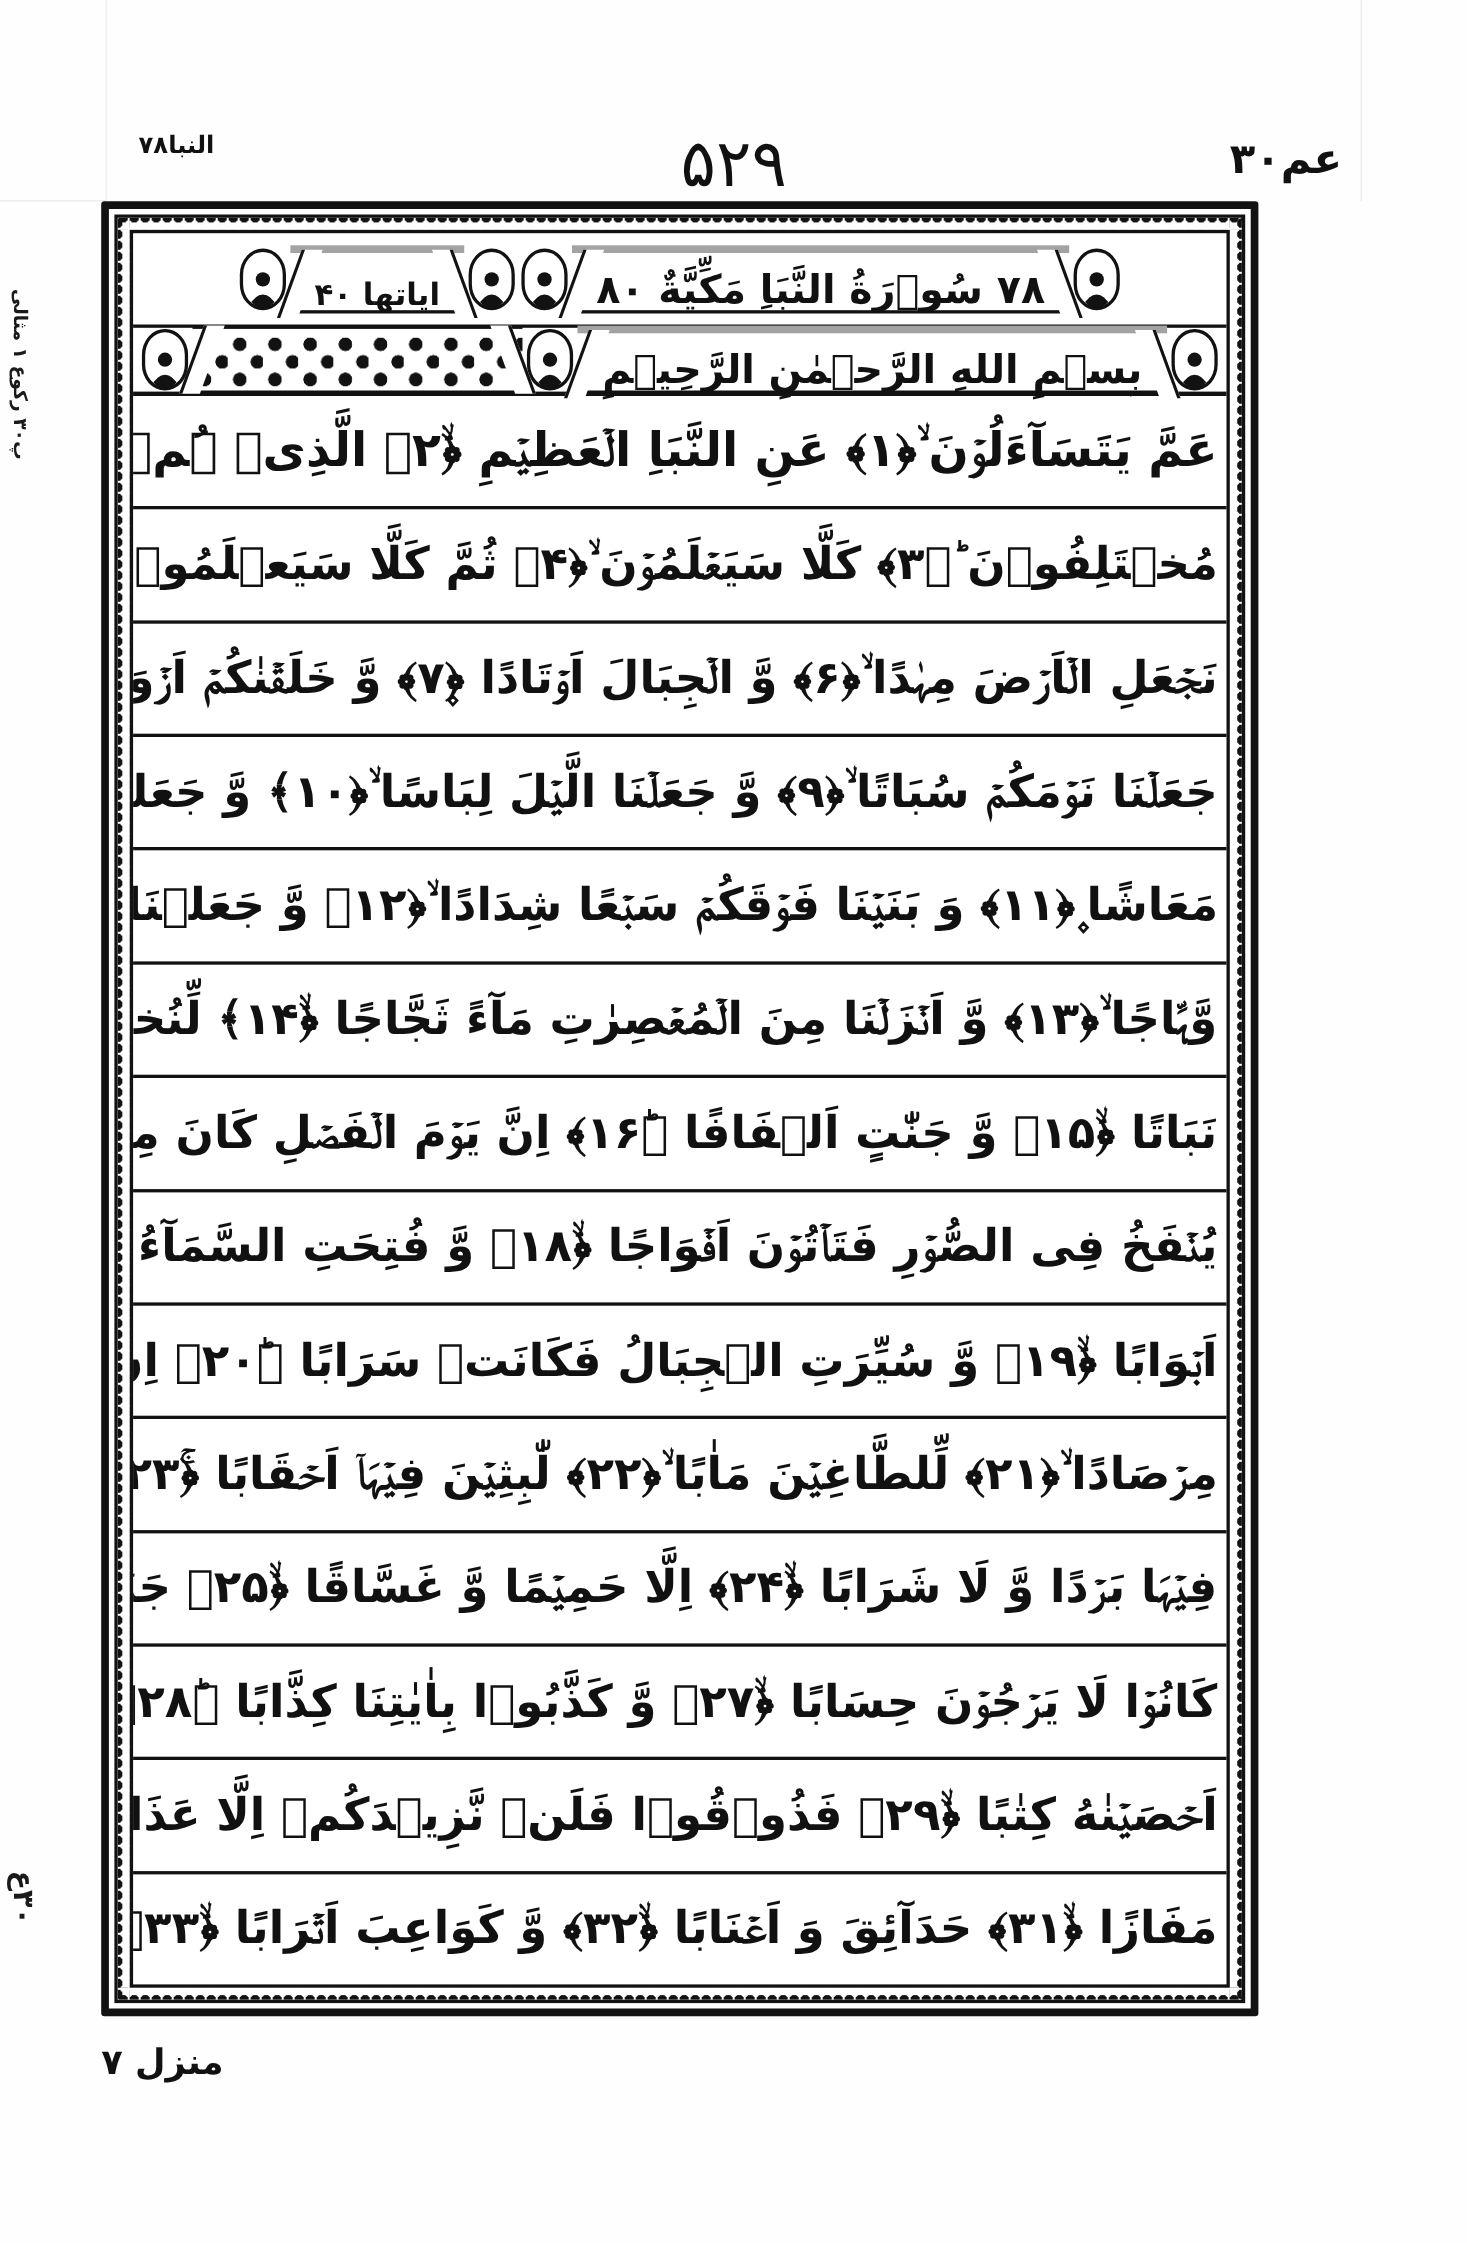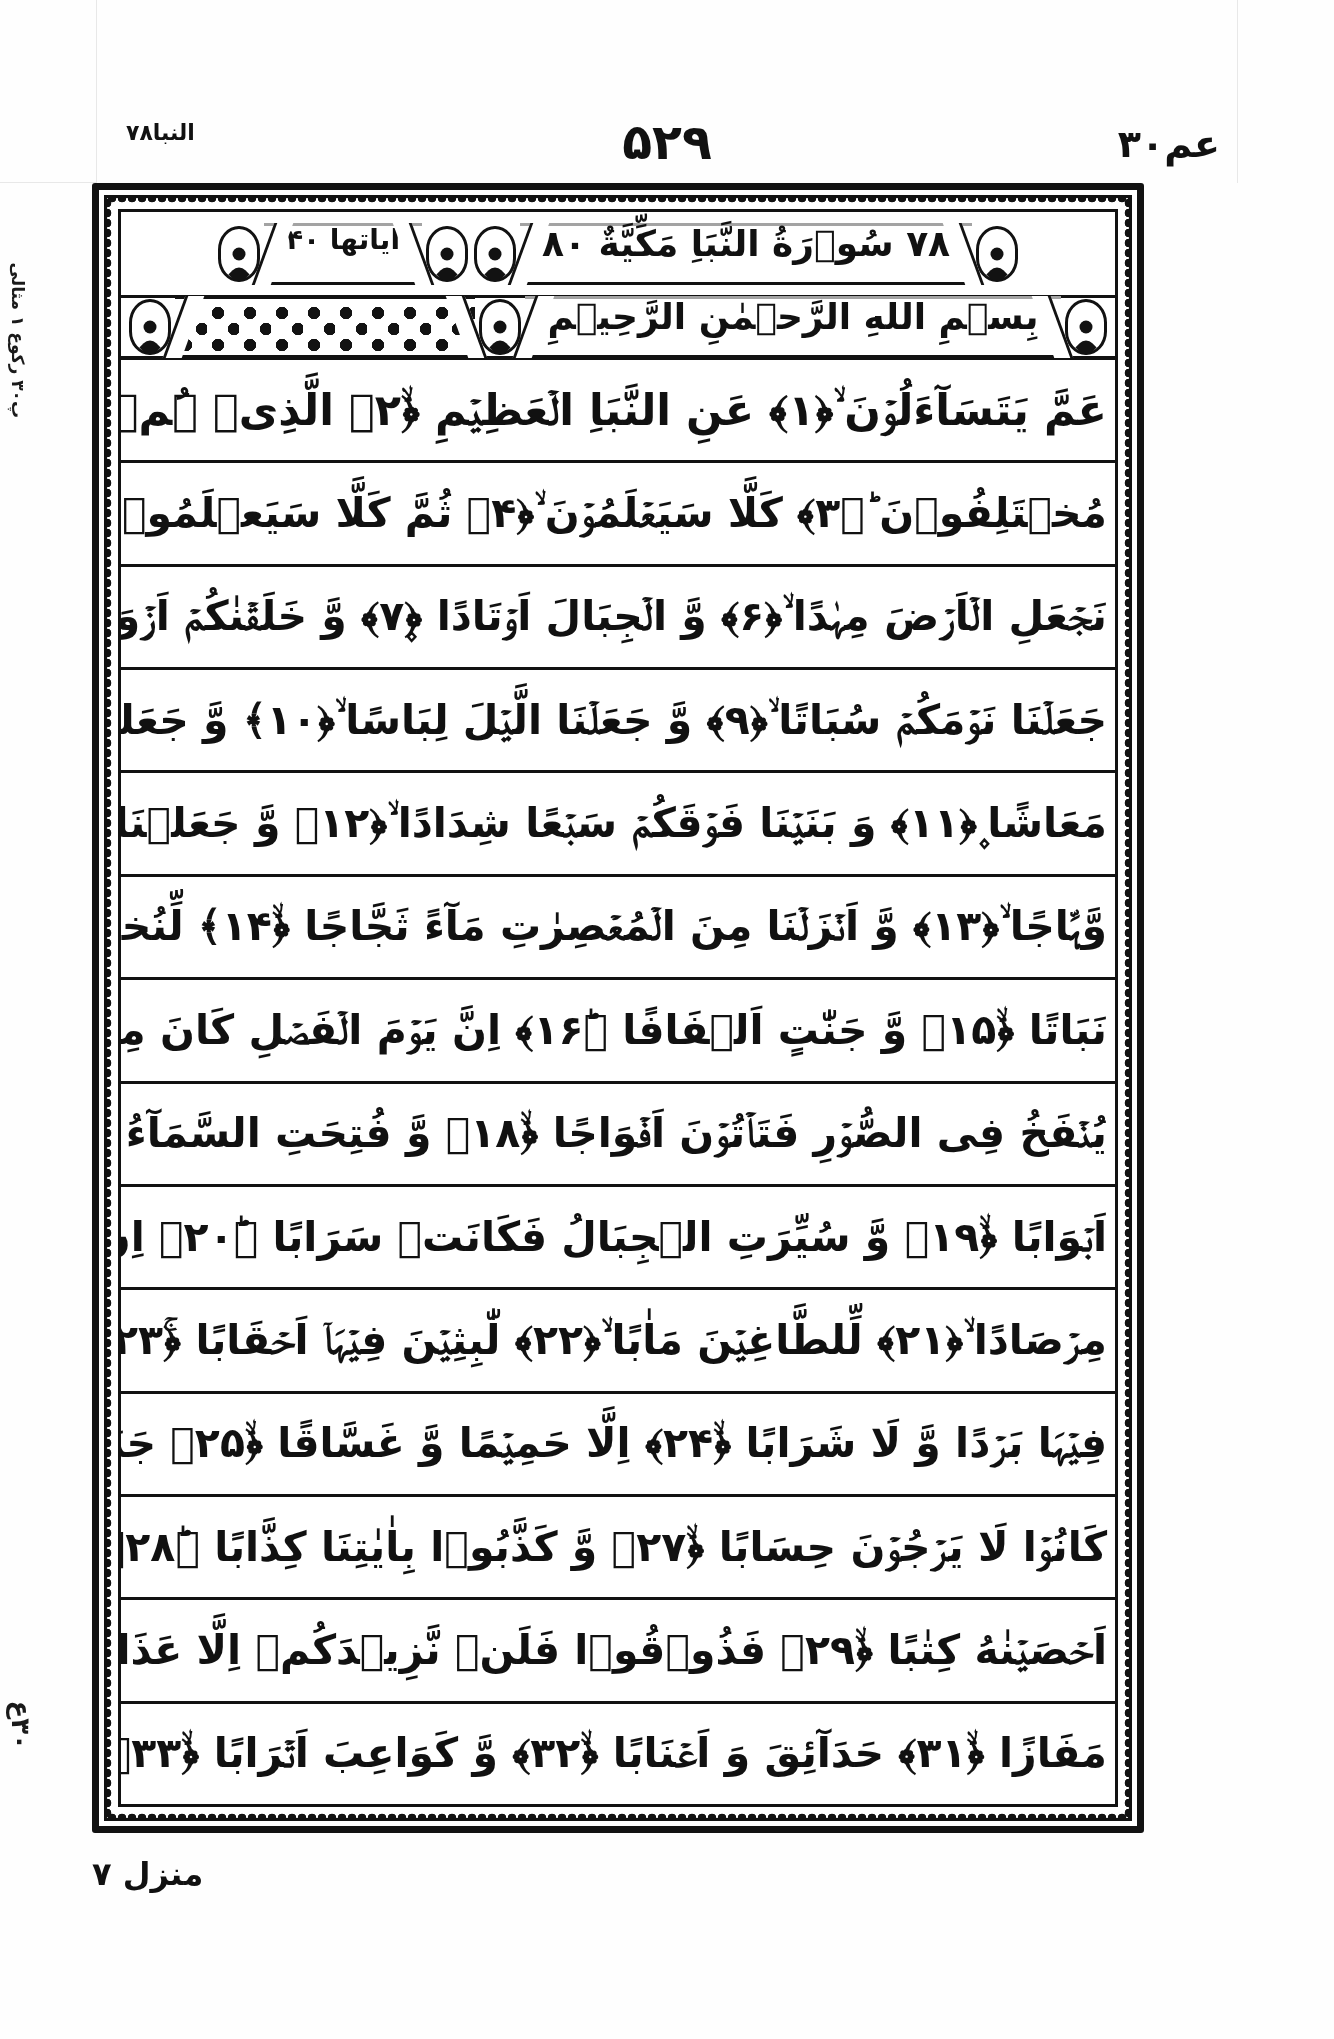--- a/index.html
+++ b/index.html
@@ -57,22 +57,22 @@
     direction: rtl;
     letter-spacing: -1px;
     white-space: nowrap;
   }
   .head-page {
     position: absolute;
     left: 0; right: 0;
     top: -6px;
     text-align: center;
     font-family: "DejaVu Sans", sans-serif;
-    font-size: 49px;
-    font-weight: 700;
+    font-size: 60px;
+    font-weight: 400;
     direction: rtl;
   }
   .head-juz {
     position: absolute;
     right: 18px;
     top: 2px;
     font-family: "DejaVu Sans", sans-serif;
     font-size: 38px;
     font-weight: 700;
     direction: rtl;
@@ -183,24 +183,24 @@
     height: 62px;
     border-bottom-width: 4px;
   }
 
   
   .cartouche {
     position: relative;
     box-sizing: border-box;
     height: 62px;
     display: flex;
-    align-items: flex-start;
+    align-items: flex-end;
     justify-content: center;
     direction: rtl;
-    border-top: 3px solid #a3a3a3;
+    border-top: 7px solid #a3a3a3;
     border-bottom: 3px solid #121212;
     margin: 0 1px;
   }
   .cartouche::before,
   .cartouche::after {
     content: "";
     position: absolute;
     top: -3px;
     width: 16px;
     height: 62px;

